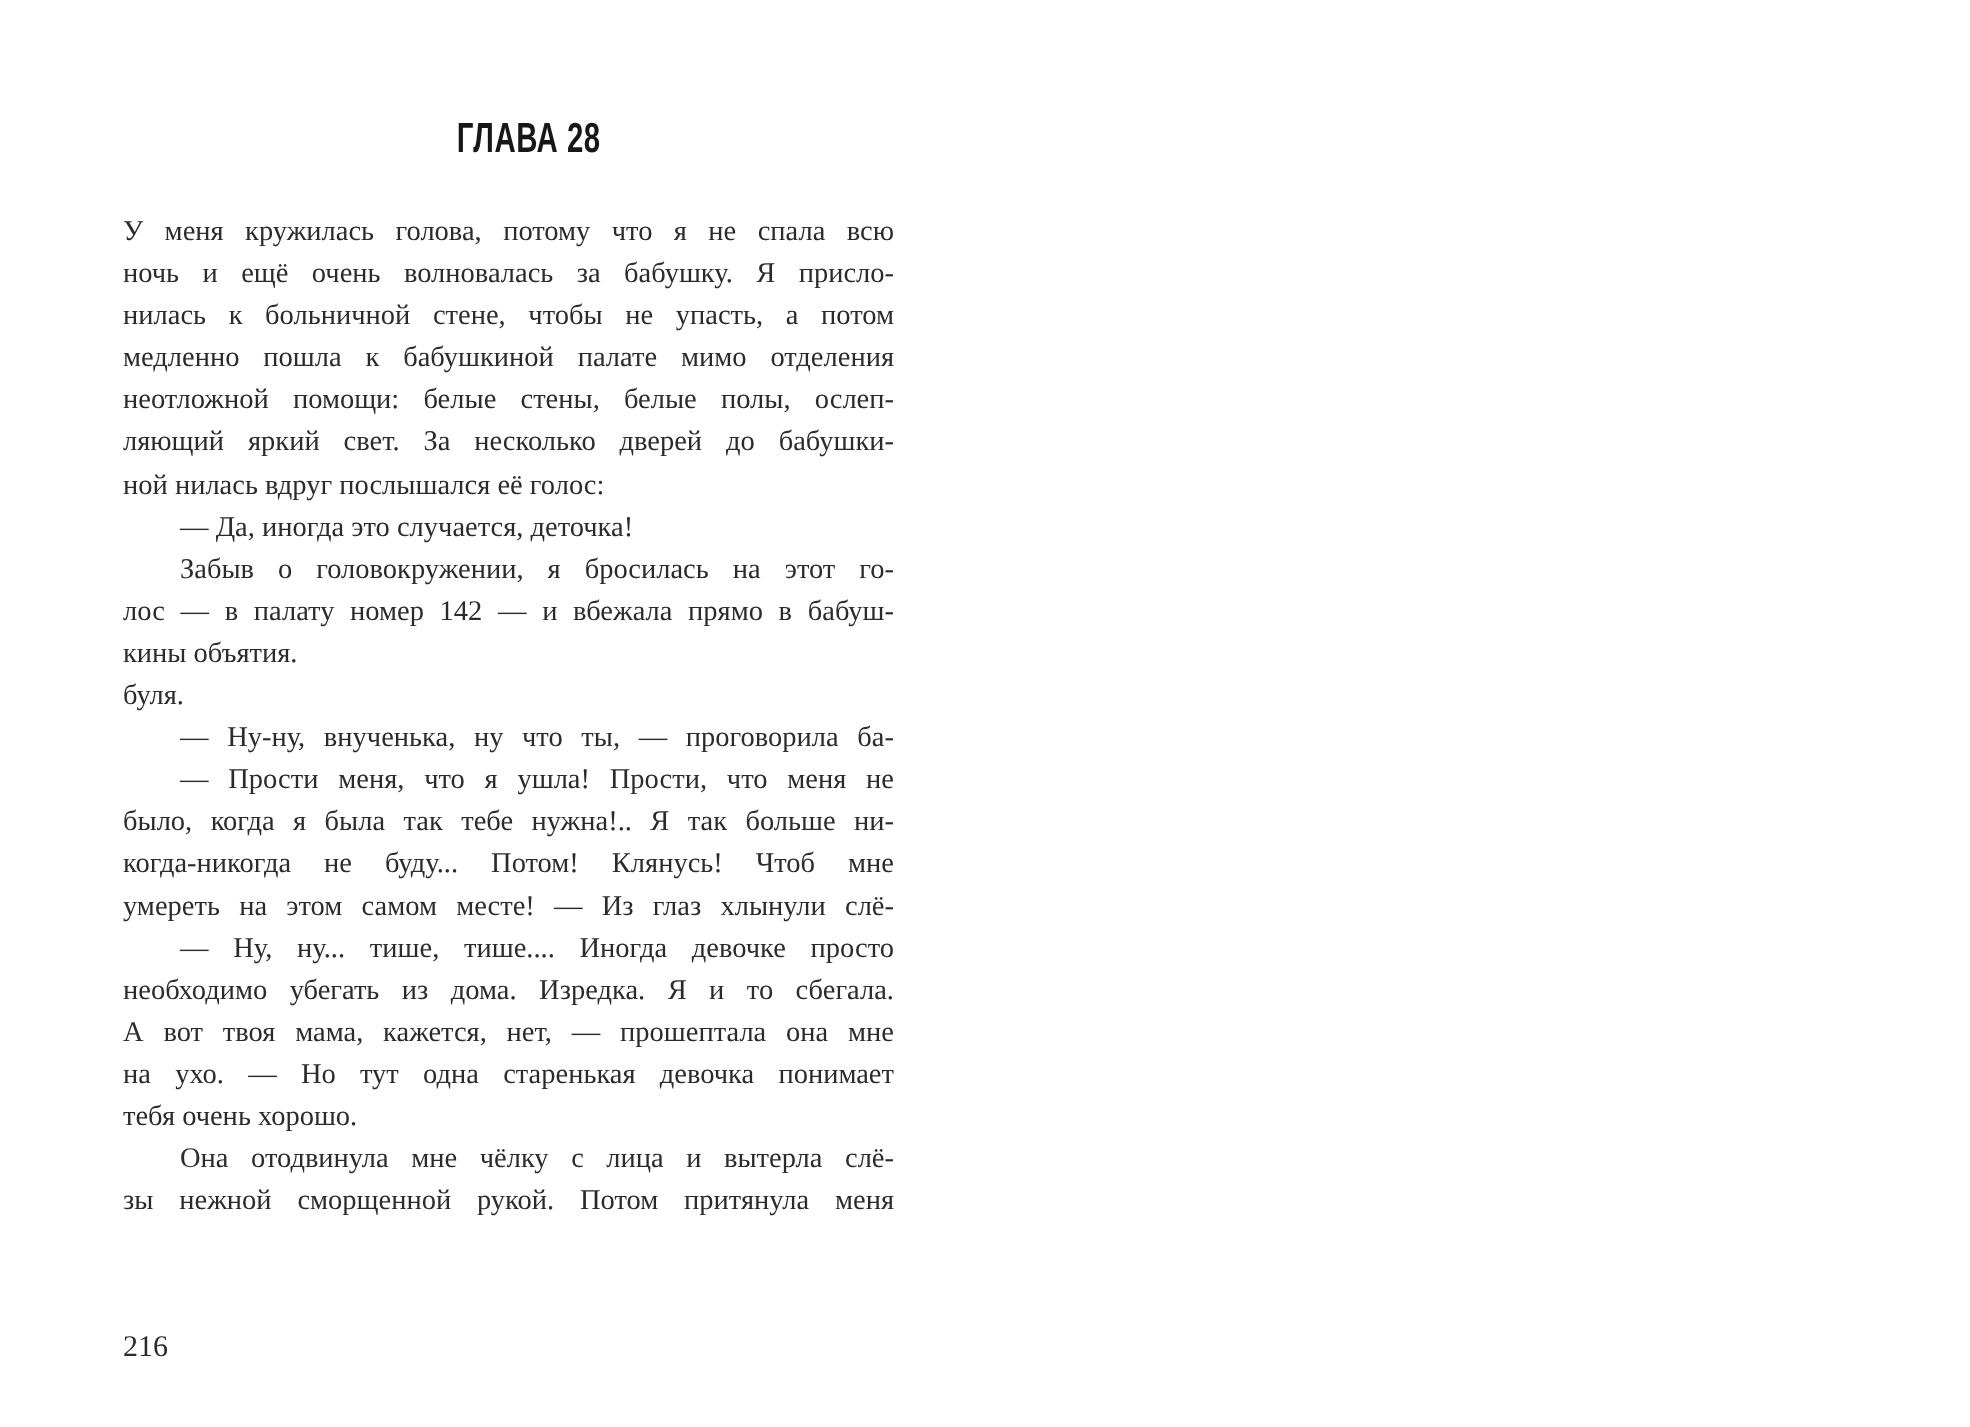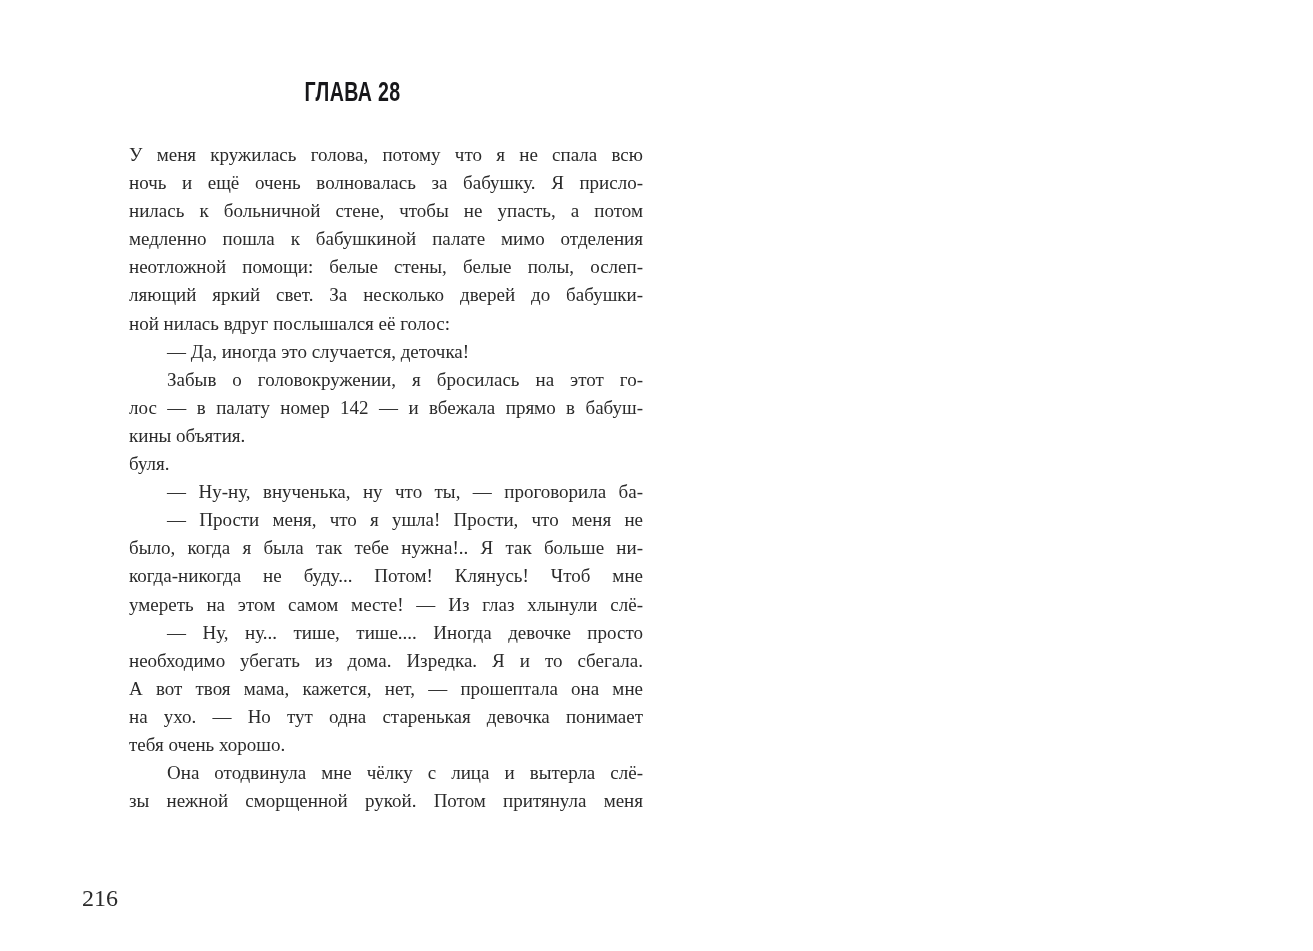--- a/index.html
+++ b/index.html
@@ -44,40 +44,39 @@
   }
 
   .text-col {
     position: absolute;
     font-size: 19px;
   }
   #left-text {
     left: 82px;
     top: 141px;
     width: 514px;
-    margin-left: 47px;
   }
   #left-text .line  { line-height: 28.1px; }
 
   .line {
     text-align: left;
     color: #2b2b2b;
   }
   .line.justify {
     text-align: justify;
     text-align-last: justify;
   }
   .line.indent {
     text-indent: 38px;
   }
 
   .folio {
     position: absolute;
     top: 885px;
-    font-size: 24px;
+    font-size: 20px;
     line-height: 26px;
     color: #2b2b2b;
   }
   .folio-left {
     left: 82px;
   }
 </style>
 </head>
 <body>
 

